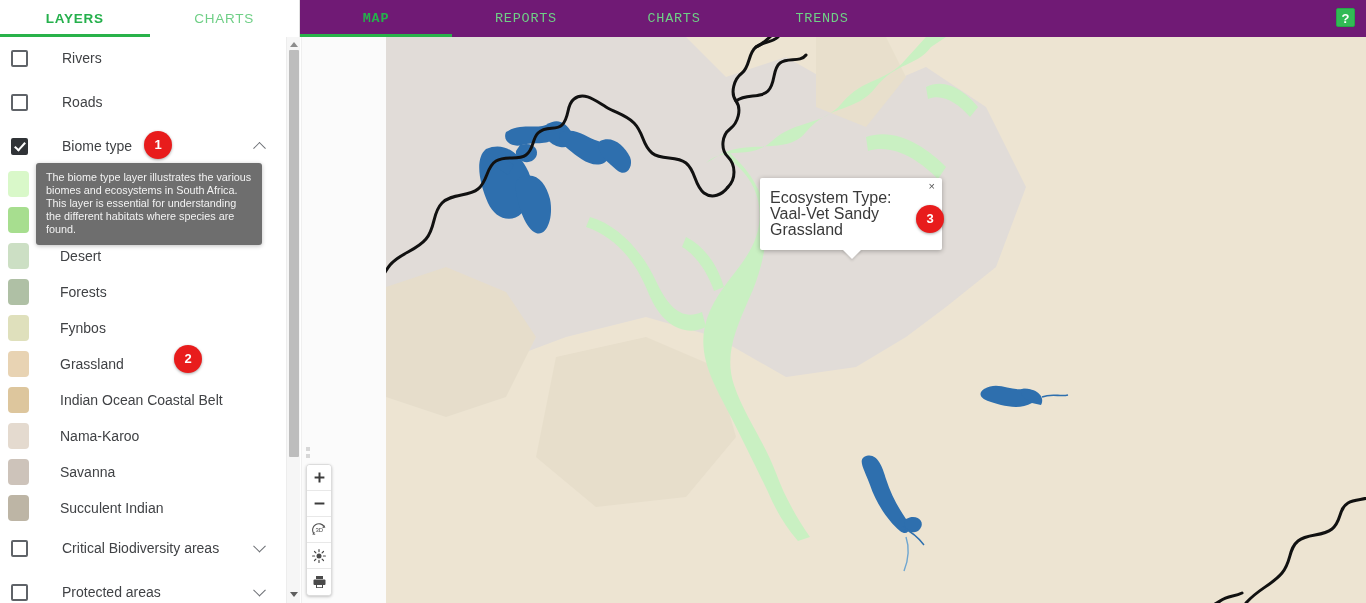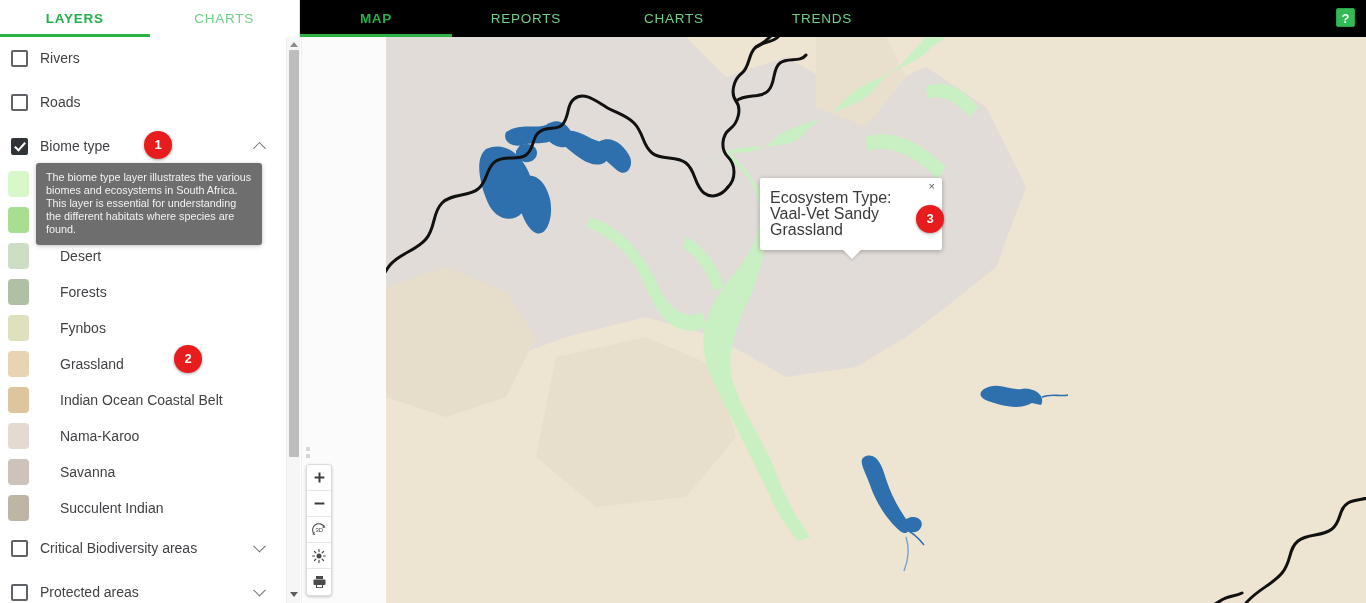--- a/index.html
+++ b/index.html
@@ -21,22 +21,23 @@
     background: #ffffff;
     border-bottom: 1px solid #e4e4e4;
     display: flex;
     z-index: 40;
   }
   .tabgroup-left {
     width: 300px; height: 37px; display: flex; position: relative;
     border-right: 1px solid #e0e0e0; background:#fff;
   }
   .tabgroup-right {
-    flex: 1; height: 37px; display: flex; position: relative; background:#000000;
+    flex: 1; height: 37px; display: flex; position: relative; background:#701a75;
     padding-left: 0px;
+    font-family: Liberation Mono, monospace;
   }
   .tab {
     position: relative;
     display: flex; align-items: center; justify-content: center;
     font-size: 13.5px; letter-spacing: 0.75px; font-weight: 500;
     color: #6fcf86;
     cursor: pointer;
     user-select: none;
     height: 37px;
   }
@@ -73,21 +74,21 @@
   #sidebar-inner { position: relative; width: 286px; }
 
   .layer-row {
     position: relative;
     display: flex; align-items: center;
     height: 36px;
     padding-left: 11px;
     cursor: pointer;
   }
   .layer-row .lbl {
-    font-size: 14px; color: #404245; margin-left: 12px; white-space: nowrap;
+    font-size: 14px; color: #404245; margin-left: 34px; white-space: nowrap;
   }
   .chk {
     width: 17px; height: 17px;
     border: 2px solid #5f6368;
     border-radius: 2px;
     background: #fff;
     flex: 0 0 auto;
     position: relative;
   }
   .chk.checked { background: #303337; border-color: #303337; }

